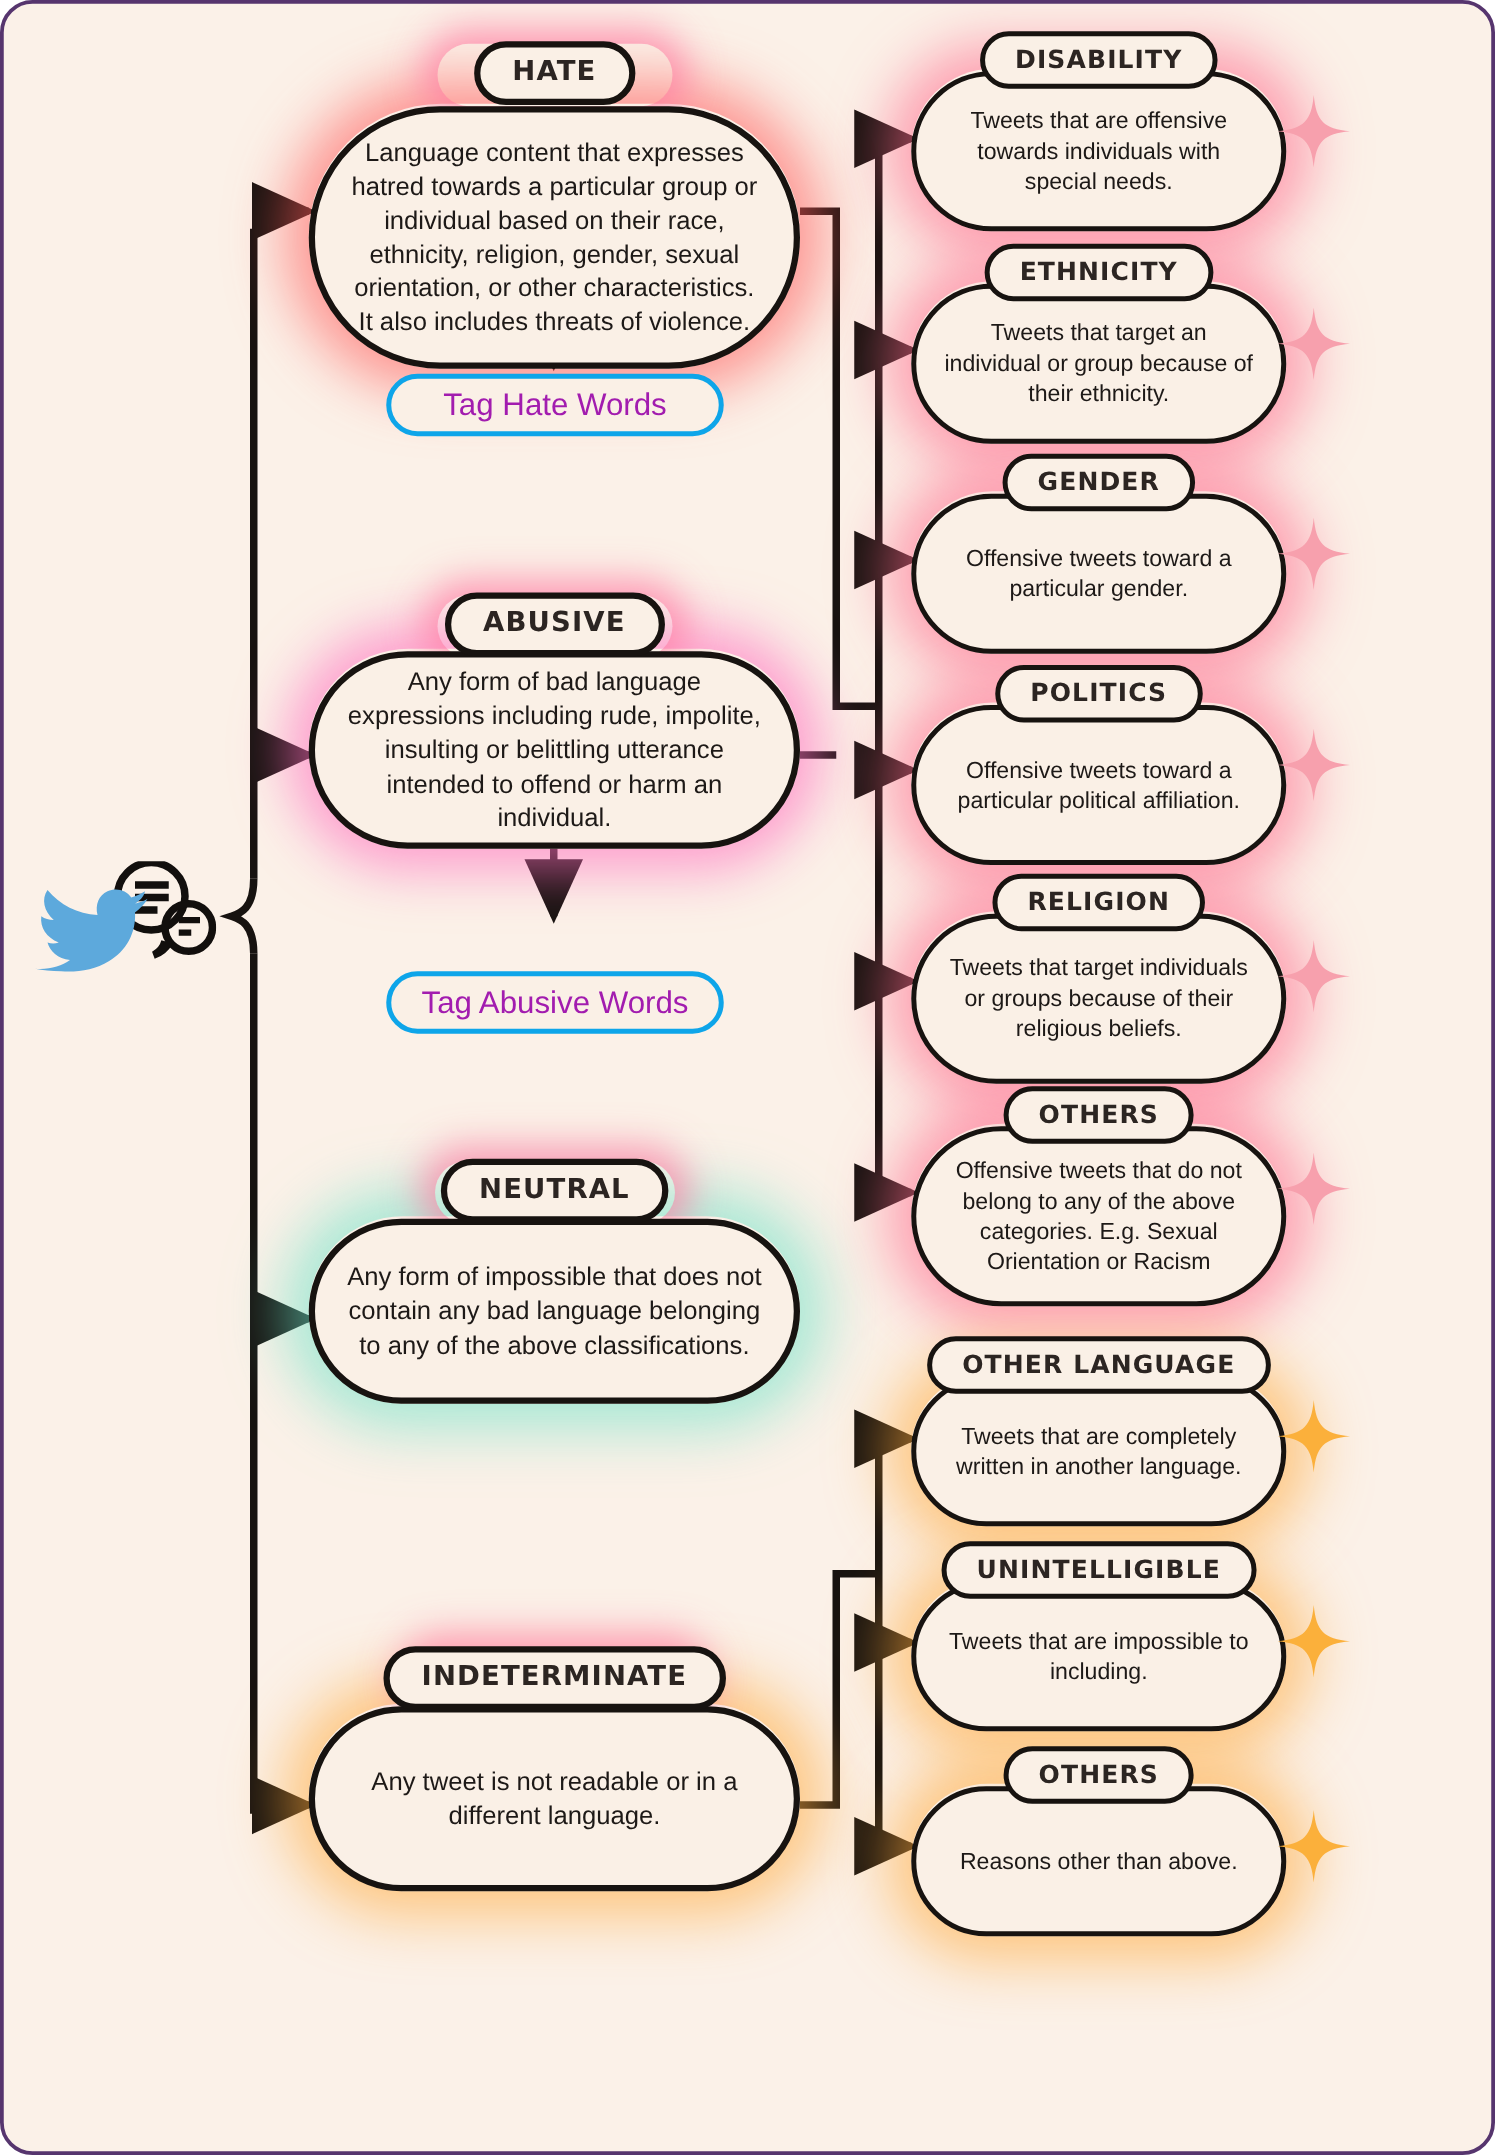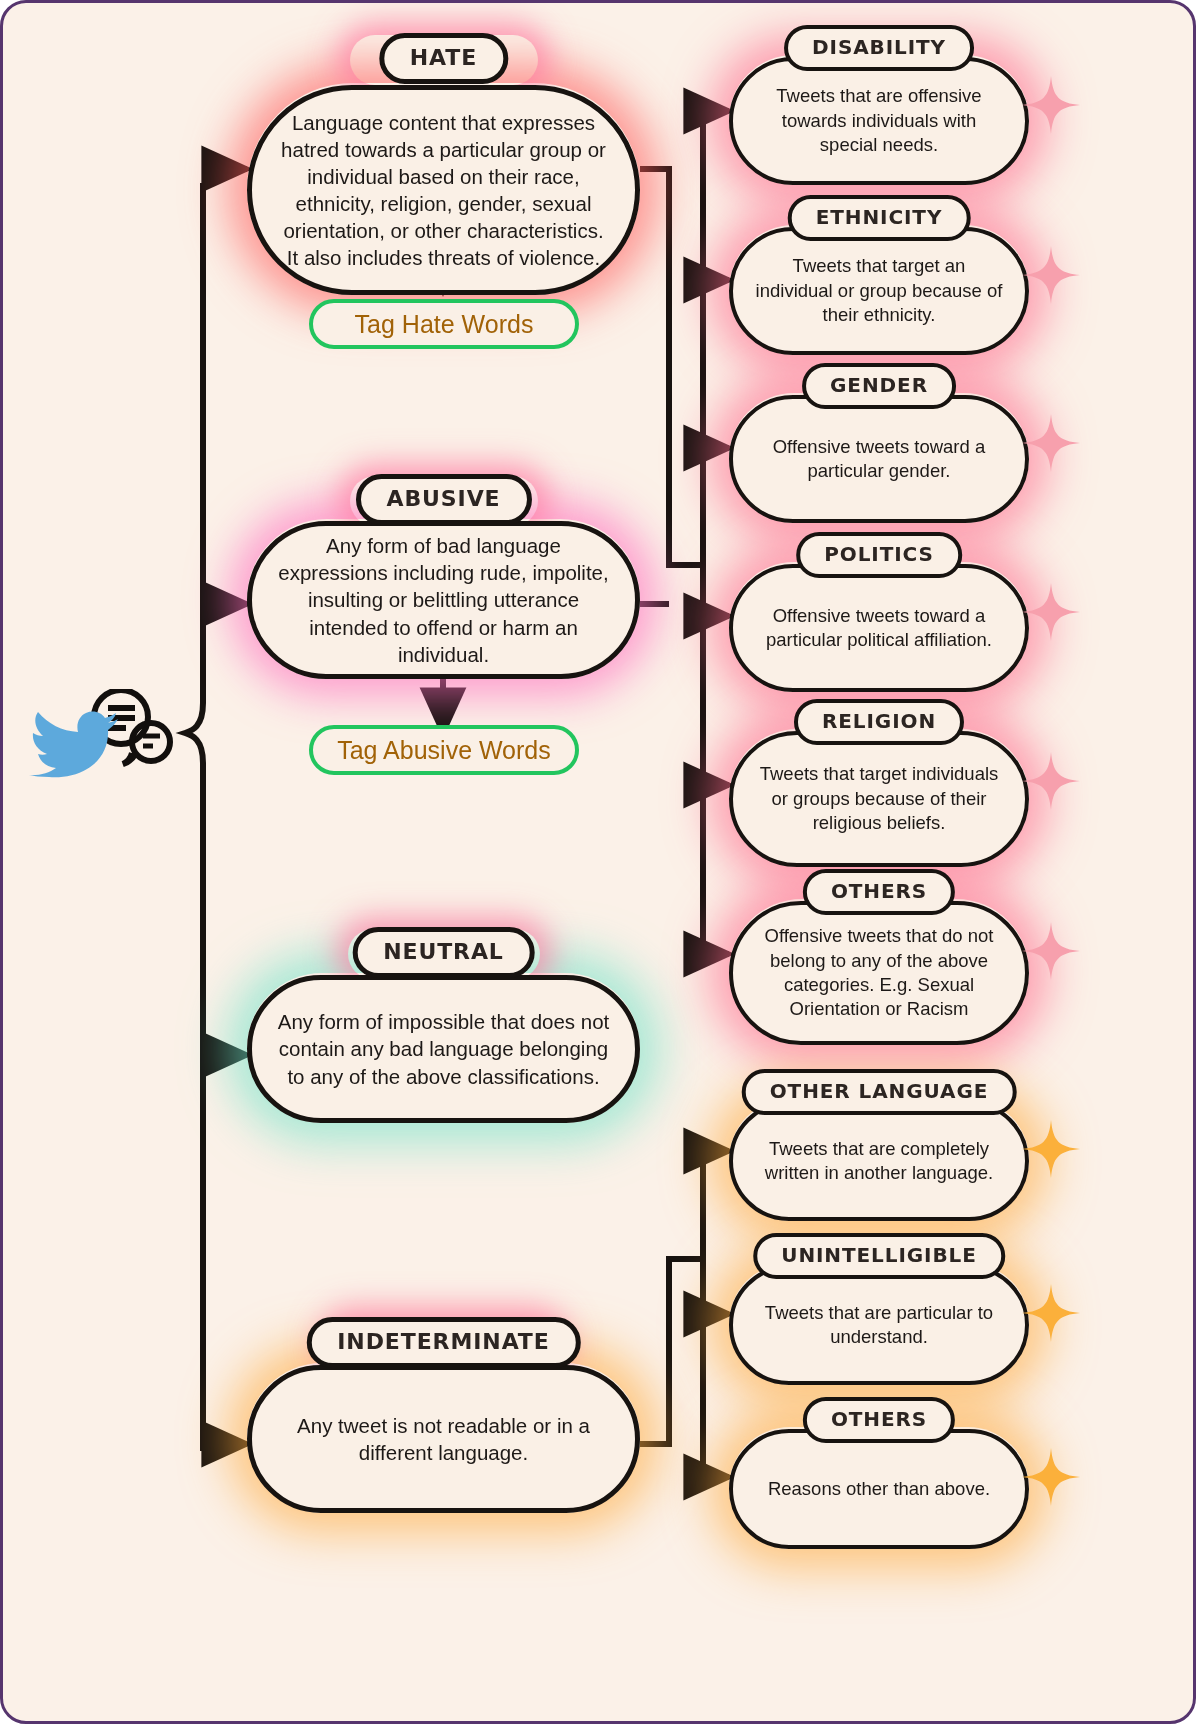--- a/index.html
+++ b/index.html
@@ -65,24 +65,24 @@
 
   
   .main-title{font-size:22px;}
   .main-body{font-size:20.5px;}
   .main-body p{padding:0 24px;}
 
   
   .tagpill{
     position:absolute;
     background:#faf0e6;
-    border:4px solid #22c55e;
+    border:4px solid #0ea5e9;
     border-radius:999px;
     display:flex;align-items:center;justify-content:center;
-    font-size:25px;color:#a16207;
+    font-size:25px;color:#a21caf;
     box-sizing:border-box;
     z-index:2;
   }
 
   
   .r-title{font-size:20px;padding:6px 24px 8px 24px;border-width:4px;}
   .r-body{font-size:18.5px;border-width:4.5px;}
   .r-body p{padding:0 20px;}
 
   
@@ -192,21 +192,21 @@
   </div>
 
   <div class="node" style="left:244px;top:471px;width:393px;">
     <div class="glow glow-magenta" style="left:0;top:45px;width:393px;height:160px;"></div>
     <div class="capglow glow-pinksoft" style="top:2px;width:188px;height:50px;"></div>
     <div class="body main-body" style="top:47px;height:158px;border-radius:90px;">
       <p>Any form of bad language expressions including rude, impolite, insulting or belittling utterance intended to offend or harm an individual.</p>
     </div>
     <div class="cap main-title">ABUSIVE</div>
   </div>
-  <div class="tagpill" style="left:306px;top:722px;width:270px;height:50px;">
+  <div class="tagpill" style="left:306px;top:774px;width:270px;height:50px;">
     <span>Tag Abusive Words</span>
   </div>
 
   <div class="node" style="left:244px;top:924px;width:393px;">
     <div class="glow glow-teal" style="left:0;top:46px;width:393px;height:150px;"></div>
     <div class="capglow glow-pinksoft" style="top:2px;width:192px;height:50px;"></div>
     <div class="body main-body" style="top:48px;height:148px;border-radius:90px;">
       <p>Any form of impossible that does not contain any bad language belonging to any of the above classifications.</p>
     </div>
     <div class="cap main-title">NEUTRAL</div>
@@ -308,21 +308,21 @@
   </div>
   <div class="sparkle" style="left:1018px;top:1116px;width:60px;height:60px;">
     <svg width="60" height="60" viewBox="0 0 60 60">
         <path d="M30,1 C32,22 38,28 59,30 C38,32 32,38 30,59 C28,38 22,32 1,30 C22,28 28,22 30,1 Z" fill="#fbb03b"></path>
       </svg>
   </div>
 
   <div class="node" style="left:726px;top:1230px;width:300px;">
     <div class="glow glow-orange" style="left:0;top:30px;width:300px;height:122px;"></div>
     <div class="body r-body" style="top:32px;height:120px;border-radius:80px;">
-      <p>Tweets that are particular to understand.</p>
+      <p>Tweets that are impossible to including.</p>
     </div>
     <div class="cap r-title">UNINTELLIGIBLE</div>
   </div>
   <div class="sparkle" style="left:1018px;top:1280px;width:60px;height:60px;">
     <svg width="60" height="60" viewBox="0 0 60 60">
         <path d="M30,1 C32,22 38,28 59,30 C38,32 32,38 30,59 C28,38 22,32 1,30 C22,28 28,22 30,1 Z" fill="#fbb03b"></path>
       </svg>
   </div>
 
   <div class="node" style="left:726px;top:1394px;width:300px;">

